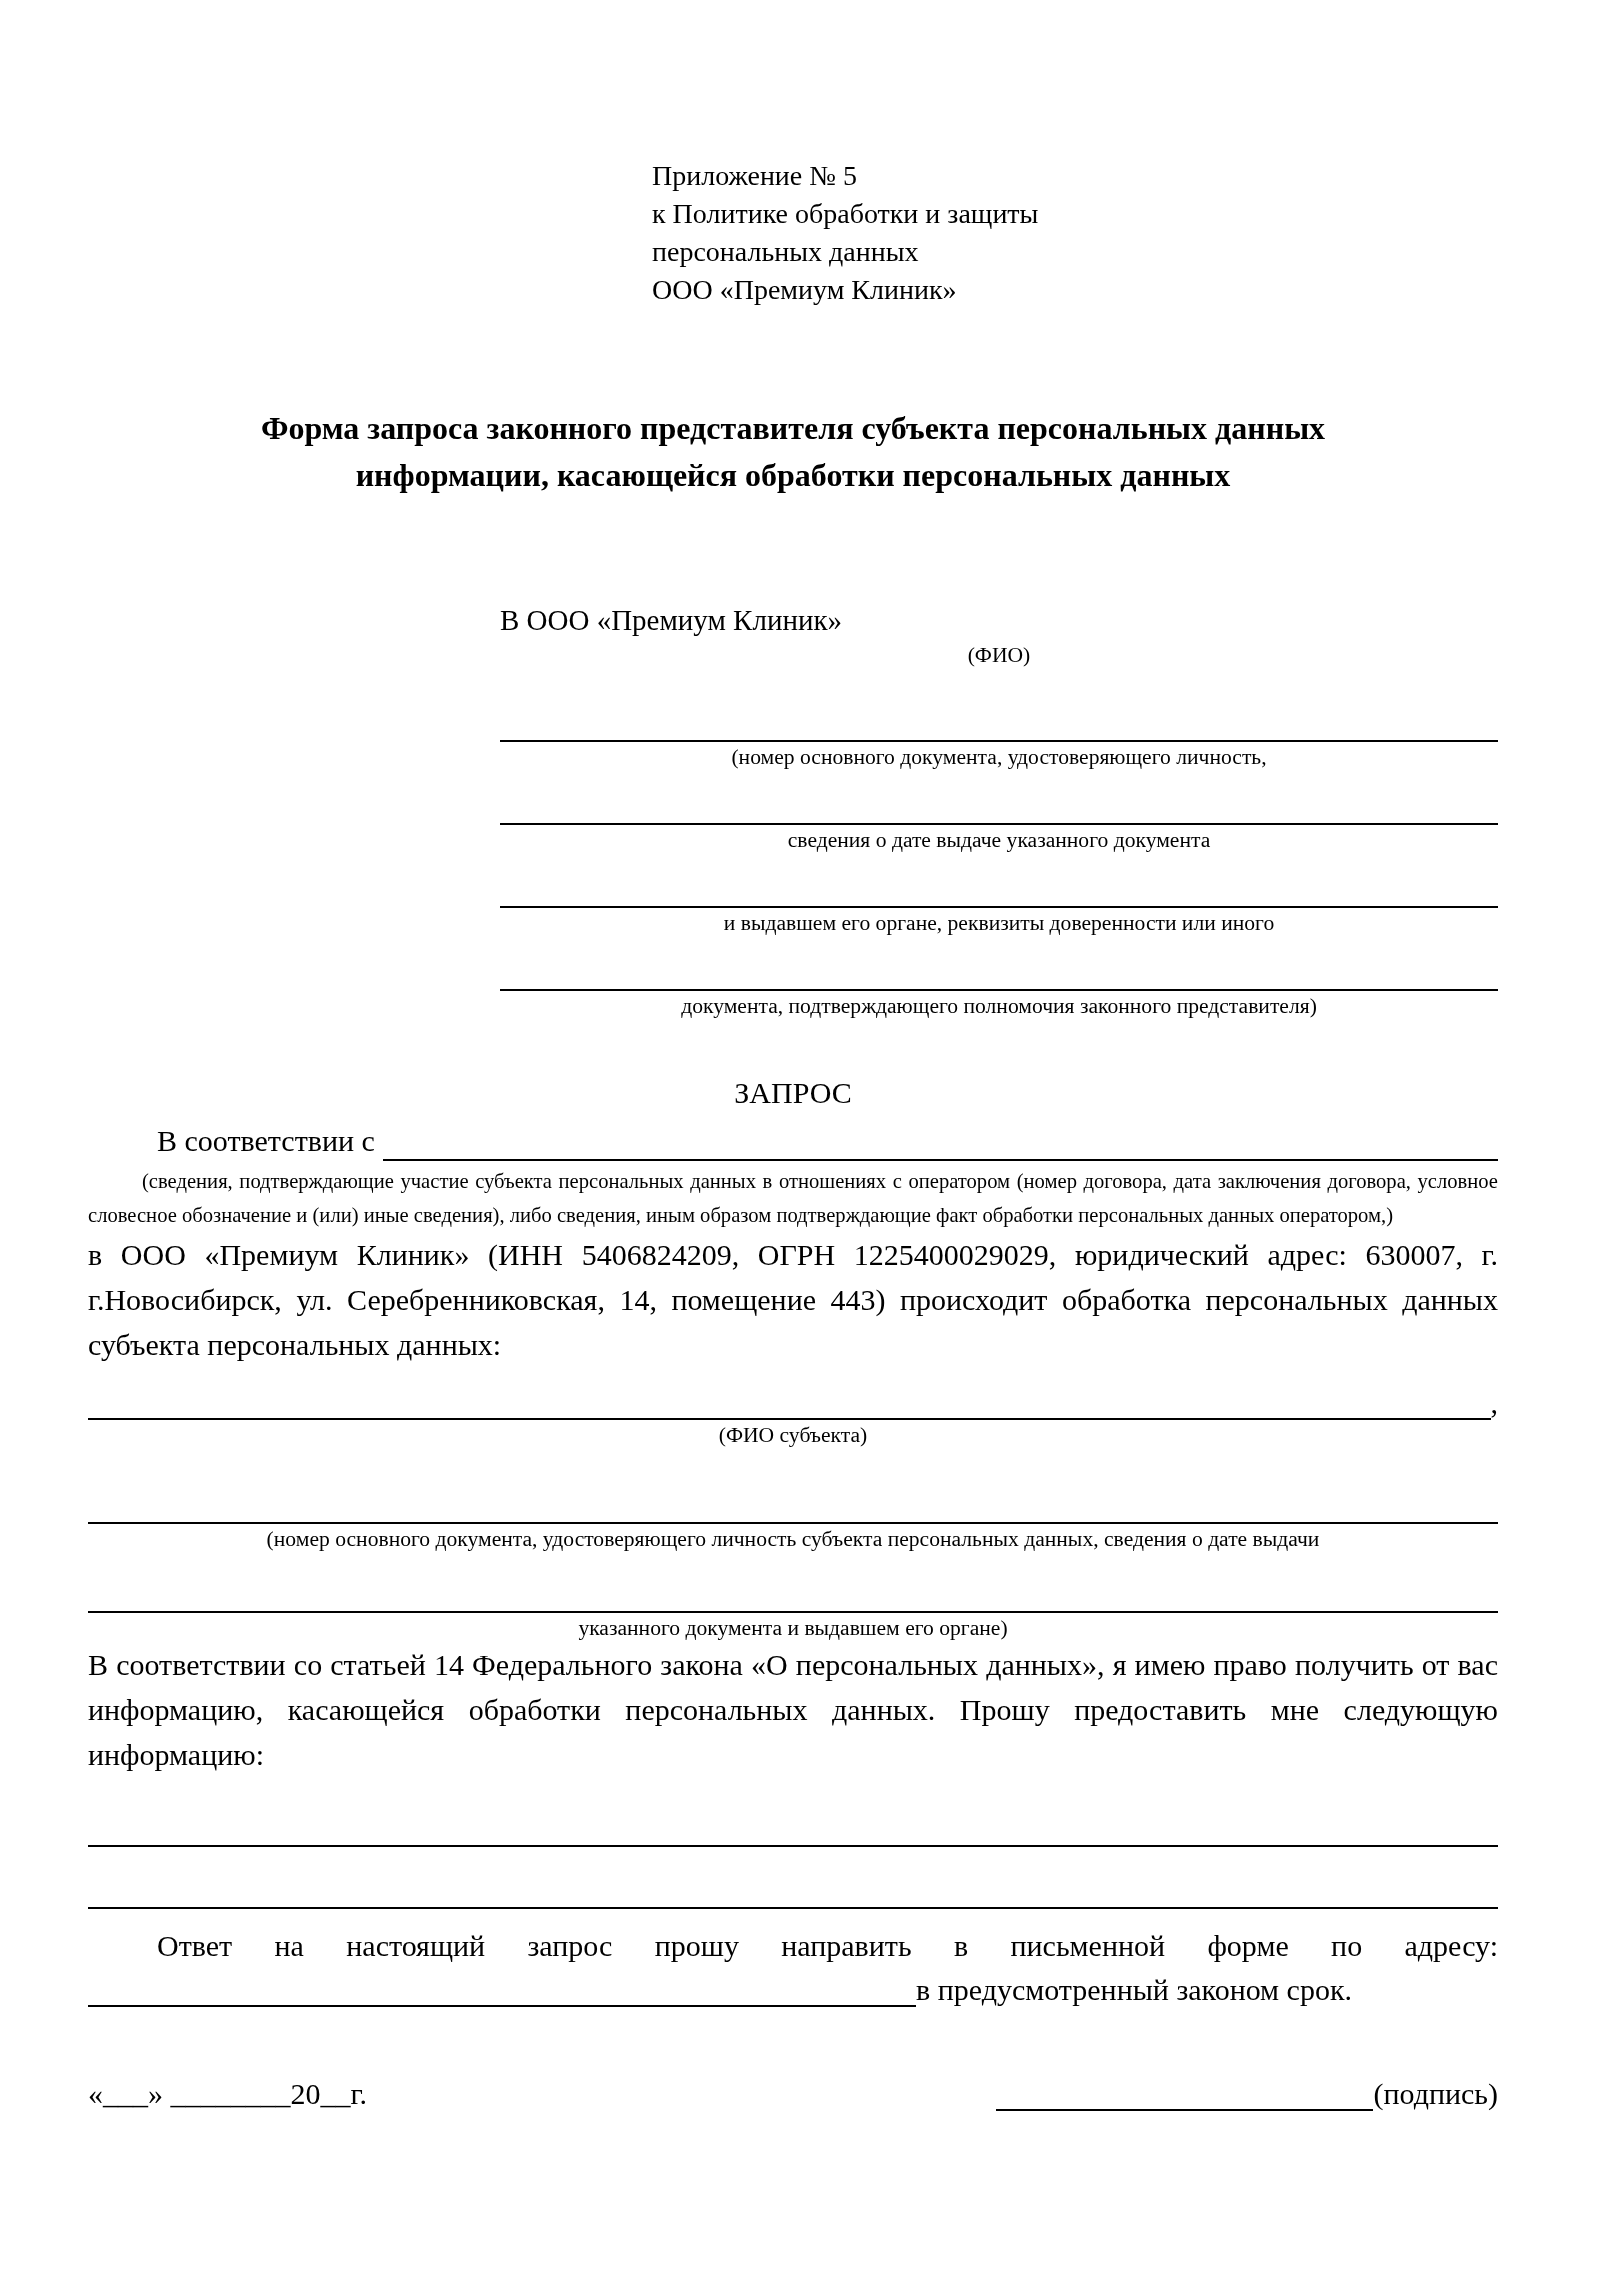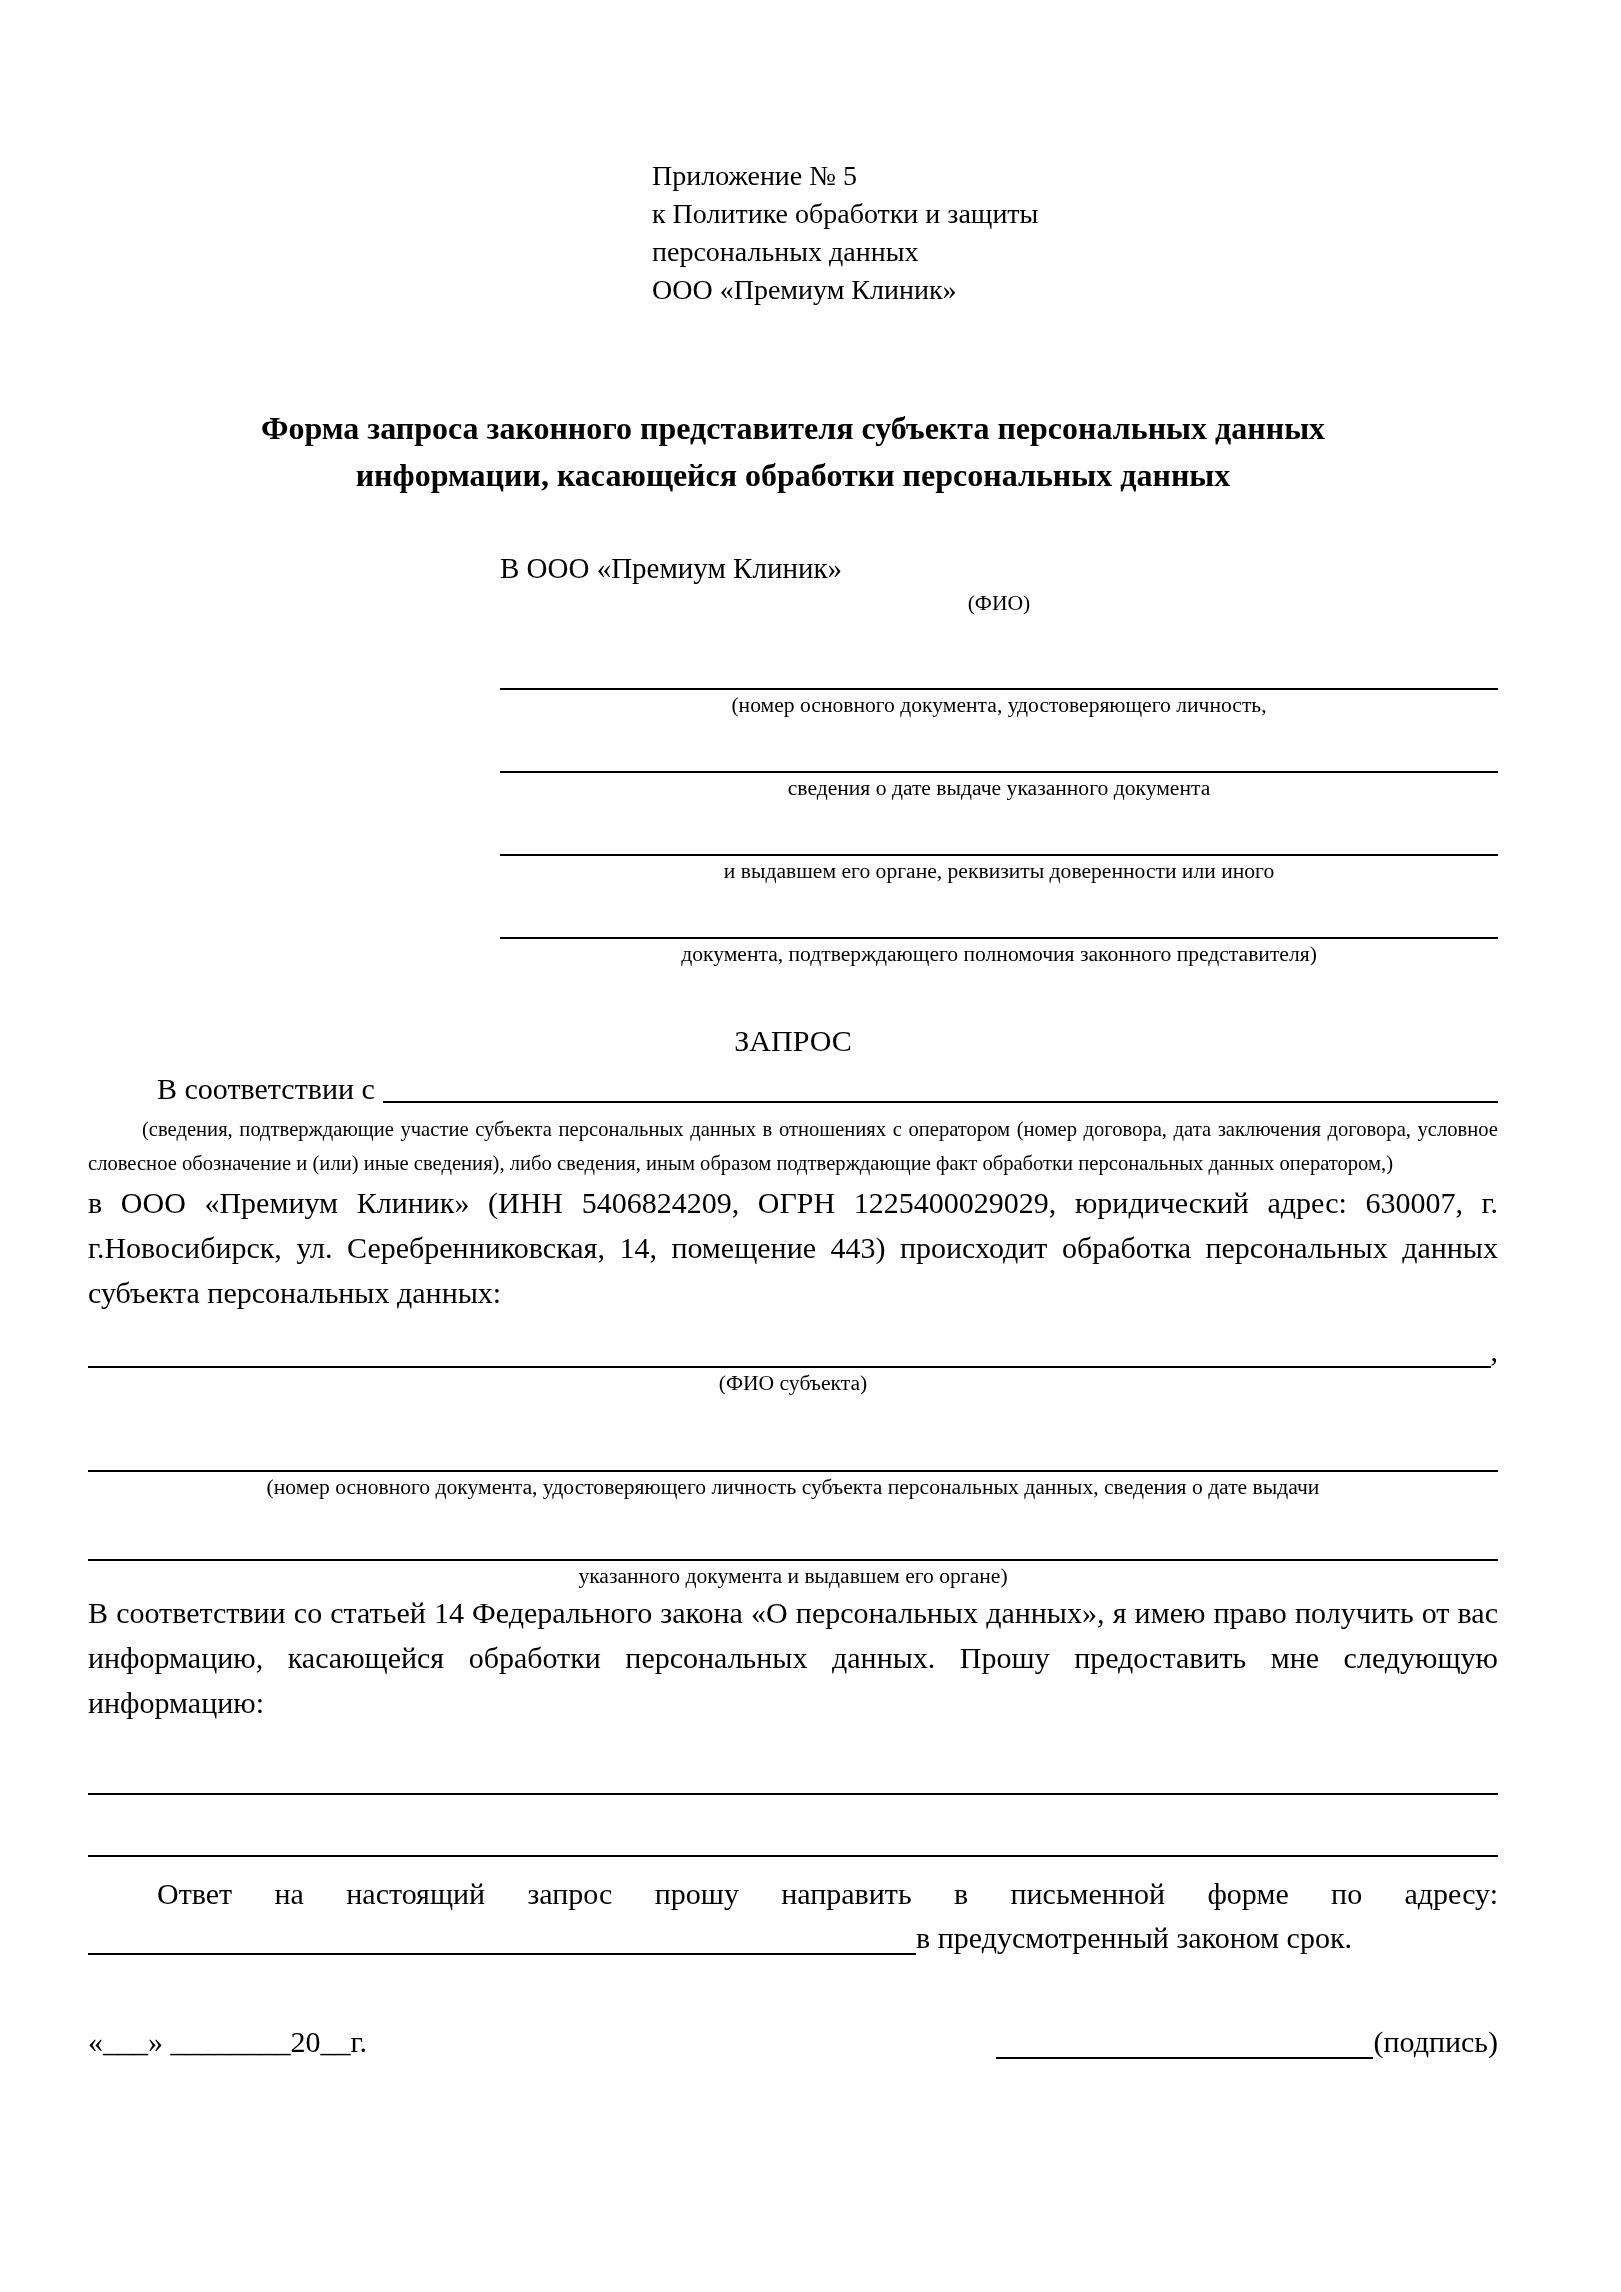--- a/index.html
+++ b/index.html
@@ -20,21 +20,21 @@
     line-height:38px;
   }
   .title{
     margin-top:96px;
     text-align:center;
     font-weight:bold;
     font-size:32px;
     line-height:47px;
   }
   .addressee{
-    margin-top:50px;
+    margin-top:102px;
     margin-left:412px;
     font-size:29px;
     line-height:39px;
   }
   .addr-from{display:flex;align-items:flex-end;margin-top:5.9px;}
   .addr-from .pre{white-space:pre;}
   .fill{flex:1 1 auto;border-bottom:2px solid #000;margin-left:7.8px;height:33px;}
   .cap{
     font-size:21.6px;
     line-height:25.5px;
@@ -44,21 +44,21 @@
   .blank{height:33px;border-bottom:2px solid #000;}
   .addressee .blank{margin-top:19.6px;}
   .addressee .blank.first{margin-top:39px;}
   .zapros{
     margin-top:53px;
     text-align:center;
     font-size:30px;
     line-height:39px;
   }
   .intro-row{
-    display:flex;align-items:flex-start;
+    display:flex;align-items:flex-end;
     font-size:30px;line-height:41px;
     margin-top:7.8px;
     padding-left:69px;
   }
   .small-para{
     font-size:20.6px;
     line-height:34px;
     text-align:justify;
     text-indent:54px;
     margin-top:3.9px;

